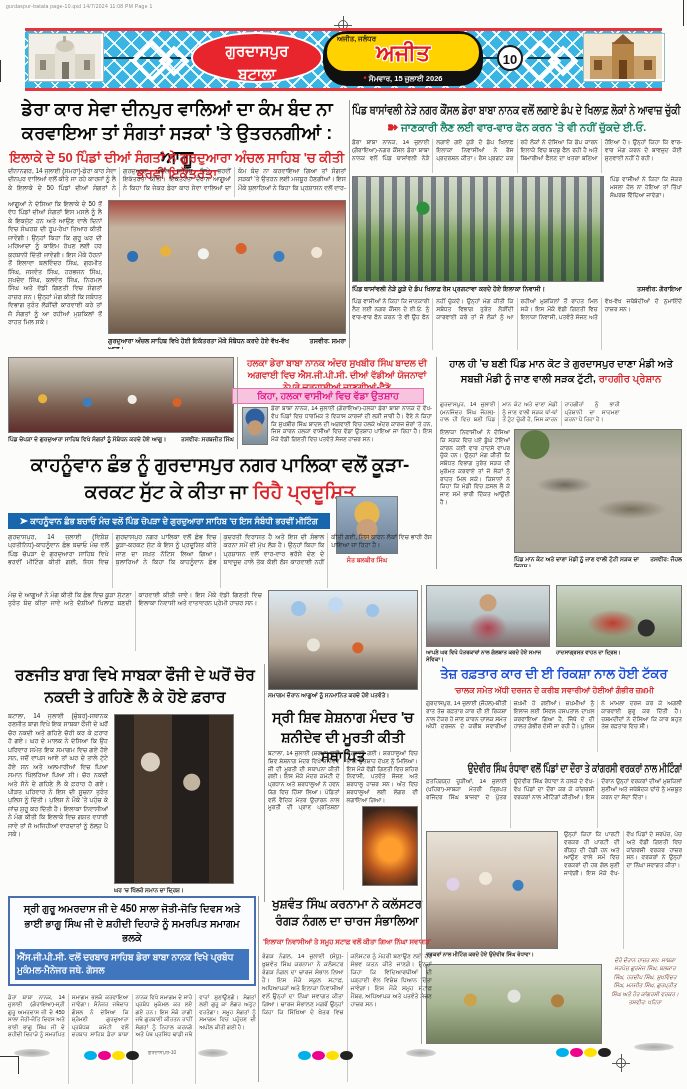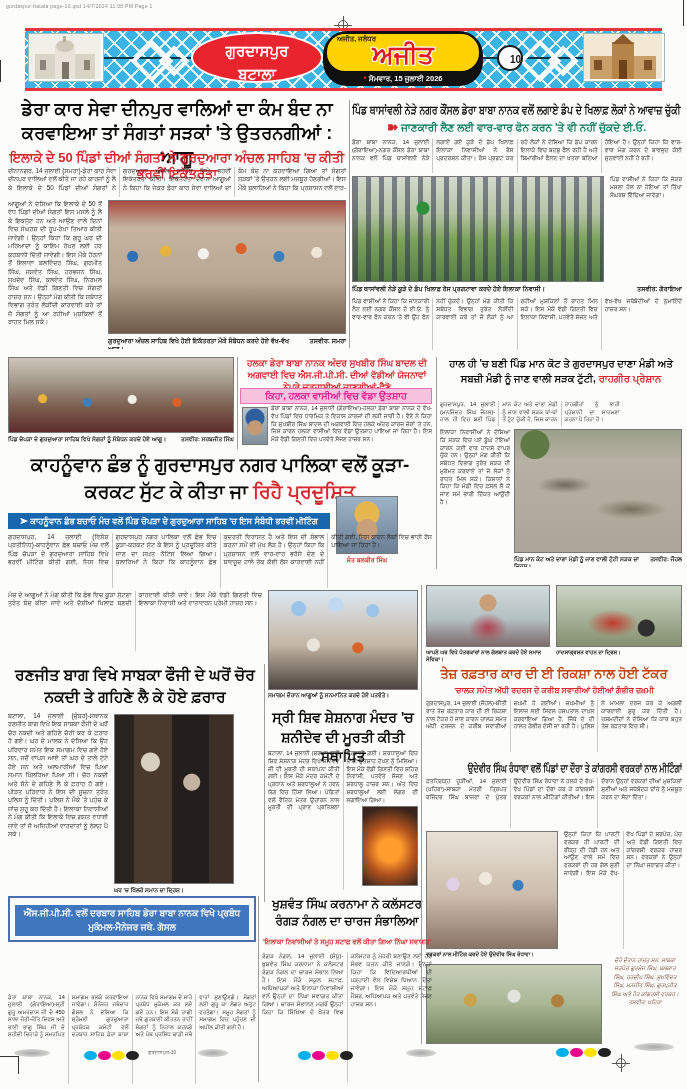--- a/index.html
+++ b/index.html
@@ -26,26 +26,26 @@
           repeating-linear-gradient(-45deg,rgba(255,255,255,0) 0 10px,rgba(255,255,255,.85) 10px 12px)}
   .mast-line{position:absolute;left:66px;right:66px;top:26px;height:2px;background:#0b3a4e}
   .m-panel{position:absolute;top:2px;width:74px;height:47px;background:#fff;border:1px solid #9bb}
   .diamond{position:absolute;width:22px;height:22px;border:4px solid #fff;transform:rotate(45deg);top:15px}
   .m-oval{position:absolute;left:166px;top:1px;width:132px;height:51px;background:#e8252c;
           border:2px solid #fff;border-radius:50%;color:#fff;font-weight:bold;font-size:15px;
           text-align:center;line-height:1.5;padding-top:6px;box-sizing:border-box}
   .m-pill{position:absolute;left:298px;top:0;width:160px;height:55px;background:#101010;border-radius:24px}
   .m-yellow{position:absolute;left:4px;right:4px;top:3px;bottom:15px;background:#ffd200;border-radius:18px}
   .m-ed{position:absolute;left:10px;top:1px;font-size:7px;font-weight:bold;color:#111}
-  .m-title{position:absolute;left:0;right:0;top:6px;text-align:center;font-size:25px;font-weight:bold;color:#e01b23;
+  .m-title{position:absolute;left:0;right:0;top:6px;text-align:center;font-size:22px;font-weight:bold;color:#e01b23;
            text-shadow:1px 1px 0 #fff,-1px -1px 0 #fff,1px -1px 0 #fff,-1px 1px 0 #fff}
   .m-date{position:absolute;left:0;right:0;bottom:2px;text-align:center;color:#fff;font-size:7.5px;font-weight:bold}
   .m-date b{color:#e8252c;font-size:9px;margin-right:2px}
   .m-circle{position:absolute;left:472px;top:14px;width:26px;height:26px;background:#fff;border:2px solid #1a1a1a;
-            border-radius:50%;text-align:right;line-height:26px;font-size:10px;font-weight:bold;box-sizing:border-box}
+            border-radius:50%;text-align:center;line-height:26px;font-size:13px;font-weight:bold;box-sizing:border-box}
   
   .hl{font-weight:bold;text-align:center;color:#0a0a0a}
   .red{color:#d8262c}
   .teal{color:#0d7d62}
   .sub-red{font-weight:bold;text-align:center;color:#d8262c}
   .bodytxt{font-size:6.3px;line-height:1.34;text-align:justify;color:#1c1c1c;
            column-gap:7px;column-rule:1px solid #c8c8c4;overflow:hidden}
   .cols2{column-count:2}.cols3{column-count:3}.cols4{column-count:4}
   .cap{font-size:6.4px;font-weight:bold;color:#101010;display:flex;justify-content:space-between;overflow:hidden}
   .cap .cr{white-space:nowrap;margin-left:4px}
@@ -117,21 +117,21 @@
      linear-gradient(180deg,#e8e2d6 0%,#ccbcac 55%,#8a7466 100%)}
   .ph-outdoor2{background:
      radial-gradient(circle at 25% 45%,#c9a44a 6px,rgba(0,0,0,0) 7px),
      radial-gradient(circle at 50% 40%,#e4e4de 6px,rgba(0,0,0,0) 7px),
      radial-gradient(circle at 75% 46%,#b08040 6px,rgba(0,0,0,0) 7px),
      linear-gradient(180deg,#c8cfba 0%,#a9b694 50%,#727f5d 100%)}
   
   .kbox{border:2px solid #4a6fae;background:#fbfcff;box-sizing:border-box;padding:4px 5px}
   .kbox .khl{font-size:10px;font-weight:bold;text-align:center;line-height:1.45;color:#0a0a0a}
   .kbox .kblue{margin-top:3px;background:#3f76bd;color:#fff;font-size:9px;font-weight:bold;
-               text-align:center;line-height:1.5;padding:2px}
+               line-height:1.5;padding:2px}
 </style>
 </head>
 <body>
 
 <div class="abs slug" style="left:6px;top:3px">gurdaspur-batala page-10.qxd  14/7/2024  11:08 PM  Page 1</div>
 <div class="abs reg" style="left:334px;top:16px">
     <i></i>
   </div>
 <div class="abs tick" style="left:683px;top:0;width:1px;height:26px"></div>
 <div class="abs tick" style="left:0;top:60px;width:1px;height:22px"></div>
@@ -212,21 +212,21 @@
 </div>
 <div class="abs bodytxt cols4" style="left:352px;top:298px;width:330px;height:52px;font-size:5.9px">ਪਿੰਡ ਵਾਸੀਆਂ ਨੇ ਕਿਹਾ ਕਿ ਜਾਣਕਾਰੀ ਲੈਣ ਲਈ ਨਗਰ ਕੌਂਸਲ ਦੇ ਈ.ਓ. ਨੂੰ ਵਾਰ-ਵਾਰ ਫੋਨ ਕਰਨ 'ਤੇ ਵੀ ਉਹ ਫੋਨ ਨਹੀਂ ਚੁੱਕਦੇ। ਉਨ੍ਹਾਂ ਮੰਗ ਕੀਤੀ ਕਿ ਸਬੰਧਤ ਵਿਭਾਗ ਤੁਰੰਤ ਲੋੜੀਂਦੀ ਕਾਰਵਾਈ ਕਰੇ ਤਾਂ ਜੋ ਲੋਕਾਂ ਨੂੰ ਆ ਰਹੀਆਂ ਮੁਸ਼ਕਿਲਾਂ ਤੋਂ ਰਾਹਤ ਮਿਲ ਸਕੇ। ਇਸ ਮੌਕੇ ਵੱਡੀ ਗਿਣਤੀ ਵਿਚ ਇਲਾਕਾ ਨਿਵਾਸੀ, ਪਤਵੰਤੇ ਸੱਜਣ ਅਤੇ ਵੱਖ-ਵੱਖ ਜਥੇਬੰਦੀਆਂ ਦੇ ਨੁਮਾਇੰਦੇ ਹਾਜ਼ਰ ਸਨ।</div>
 
 <div class="abs photo ph-crowd" style="left:8px;top:357px;width:226px;height:76px"></div>
 <div class="abs cap" style="left:8px;top:436px;width:226px;height:12px;font-size:5.9px">
   <span>ਪਿੰਡ ਚੋਪੜਾ ਦੇ ਗੁਰਦੁਆਰਾ ਸਾਹਿਬ ਵਿਖੇ ਸੰਗਤਾਂ ਨੂੰ ਸੰਬੋਧਨ ਕਰਦੇ ਹੋਏ ਆਗੂ।</span>
   <span class="cr">ਤਸਵੀਰ: ਸਰਬਜੀਤ ਸਿੰਘ</span>
 </div>
 
 <div class="abs sub-red" style="left:242px;top:357px;width:190px;font-size:9px;line-height:1.35">ਹਲਕਾ ਡੇਰਾ ਬਾਬਾ ਨਾਨਕ ਅੰਦਰ ਸੁਖਬੀਰ ਸਿੰਘ ਬਾਦਲ ਦੀ ਅਗਵਾਈ ਵਿਚ ਐਸ.ਜੀ.ਪੀ.ਸੀ. ਦੀਆਂ ਵੱਡੀਆਂ ਯੋਜਨਾਵਾਂ ਨੇਪਰੇ ਚੜ੍ਹਾਈਆਂ ਜਾਣਗੀਆਂ-ਵੈਣੋ</div>
-<div class="abs band-pink" style="left:240px;top:388px;width:190px;height:14px">ਕਿਹਾ, ਹਲਕਾ ਵਾਸੀਆਂ ਵਿਚ ਵੱਡਾ ਉਤਸ਼ਾਹ</div>
+<div class="abs band-pink" style="left:232px;top:388px;width:190px;height:14px">ਕਿਹਾ, ਹਲਕਾ ਵਾਸੀਆਂ ਵਿਚ ਵੱਡਾ ਉਤਸ਼ਾਹ</div>
 <div class="abs" style="left:242px;top:405px;width:190px;height:44px;overflow:hidden">
   <div class="photo ph-portrait-b" style="float:left;width:26px;height:38px;margin:2px 3px 0 0"></div>
   <div class="bodytxt" style="font-size:5.8px">ਡੇਰਾ ਬਾਬਾ ਨਾਨਕ, 14 ਜੁਲਾਈ (ਗੋਰਾਇਆ)-ਹਲਕਾ ਡੇਰਾ ਬਾਬਾ ਨਾਨਕ ਦੇ ਵੱਖ-ਵੱਖ ਪਿੰਡਾਂ ਵਿਚ ਧਾਰਮਿਕ ਤੇ ਵਿਕਾਸ ਕਾਰਜਾਂ ਦੀ ਲੜੀ ਜਾਰੀ ਹੈ। ਵੈਣੋ ਨੇ ਕਿਹਾ ਕਿ ਸੁਖਬੀਰ ਸਿੰਘ ਬਾਦਲ ਦੀ ਅਗਵਾਈ ਵਿਚ ਹਲਕੇ ਅੰਦਰ ਕਾਰਜ ਜ਼ੋਰਾਂ 'ਤੇ ਹਨ, ਜਿਸ ਕਾਰਨ ਹਲਕਾ ਵਾਸੀਆਂ ਵਿਚ ਵੱਡਾ ਉਤਸ਼ਾਹ ਪਾਇਆ ਜਾ ਰਿਹਾ ਹੈ। ਇਸ ਮੌਕੇ ਵੱਡੀ ਗਿਣਤੀ ਵਿਚ ਪਤਵੰਤੇ ਸੱਜਣ ਹਾਜ਼ਰ ਸਨ।</div>
 </div>
 
 <div class="abs hl" style="left:440px;top:357px;width:242px;font-size:10px;line-height:1.45">
   <span>ਹਾਲ ਹੀ 'ਚ ਬਣੀ ਪਿੰਡ ਮਾਨ ਕੋਟ ਤੇ ਗੁਰਦਾਸਪੁਰ ਦਾਣਾ ਮੰਡੀ ਅਤੇ ਸਬਜ਼ੀ ਮੰਡੀ ਨੂੰ ਜਾਣ ਵਾਲੀ ਸੜਕ ਟੁੱਟੀ,</span>
   <span class="red">ਰਾਹਗੀਰ ਪ੍ਰੇਸ਼ਾਨ</span>
 </div>
 <div class="abs bodytxt cols4" style="left:440px;top:401px;width:242px;height:25px;font-size:5.7px">ਗੁਰਦਾਸਪੁਰ, 14 ਜੁਲਾਈ (ਮਨਜਿੰਦਰ ਸਿੰਘ ਜੌਹਲ)-ਹਾਲ ਹੀ ਵਿਚ ਬਣੀ ਪਿੰਡ ਮਾਨ ਕੋਟ ਅਤੇ ਦਾਣਾ ਮੰਡੀ ਨੂੰ ਜਾਣ ਵਾਲੀ ਸੜਕ ਥਾਂ-ਥਾਂ ਤੋਂ ਟੁੱਟ ਚੁੱਕੀ ਹੈ, ਜਿਸ ਕਾਰਨ ਰਾਹਗੀਰਾਂ ਨੂੰ ਭਾਰੀ ਪ੍ਰੇਸ਼ਾਨੀ ਦਾ ਸਾਹਮਣਾ ਕਰਨਾ ਪੈ ਰਿਹਾ ਹੈ।</div>
@@ -265,37 +265,38 @@
 
 <div class="abs photo ph-woman" style="left:426px;top:585px;width:124px;height:62px"></div>
 <div class="abs cap" style="left:426px;top:649px;width:124px;height:14px;font-size:5.4px">
   <span>ਆਪਣੇ ਘਰ ਵਿਖੇ ਪੱਤਰਕਾਰਾਂ ਨਾਲ ਗੱਲਬਾਤ ਕਰਦੇ ਹੋਏ ਸਮਾਜ ਸੇਵਿਕਾ।</span>
 </div>
 <div class="abs photo ph-tractor" style="left:556px;top:585px;width:126px;height:62px"></div>
 <div class="abs cap" style="left:556px;top:649px;width:126px;height:14px;font-size:5.4px">
   <span>ਹਾਦਸਾਗ੍ਰਸਤ ਵਾਹਨ ਦਾ ਦ੍ਰਿਸ਼।</span>
 </div>
 
-<div class="abs hl teal" style="left:426px;top:666px;width:256px;font-size:13px;color:#c2410c">ਤੇਜ਼ ਰਫ਼ਤਾਰ ਕਾਰ ਦੀ ਈ ਰਿਕਸ਼ਾ ਨਾਲ ਹੋਈ ਟੱਕਰ</div>
-<div class="abs sub-red" style="left:426px;top:686px;width:256px;font-size:8px">'ਚਾਲਕ ਸਮੇਤ ਅੱਧੀ ਰਦਰਸ ਦੇ ਕਰੀਬ ਸਵਾਰੀਆਂ ਹੋਈਆਂ ਗੰਭੀਰ ਜ਼ਖ਼ਮੀ</div>
+<div class="abs hl teal" style="left:426px;top:666px;width:256px;font-size:13px;color:#1d4ed8">ਤੇਜ਼ ਰਫ਼ਤਾਰ ਕਾਰ ਦੀ ਈ ਰਿਕਸ਼ਾ ਨਾਲ ਹੋਈ ਟੱਕਰ</div>
+<div class="abs sub-red" style="left:426px;top:686px;width:256px;font-size:8px">'ਚਾਲਕ ਸਮੇਤ ਅੱਧੀ ਦਰਜਨ ਦੇ ਕਰੀਬ ਸਵਾਰੀਆਂ ਹੋਈਆਂ ਗੰਭੀਰ ਜ਼ਖ਼ਮੀ</div>
 <div class="abs bodytxt cols3" style="left:426px;top:700px;width:256px;height:52px;font-size:5.8px">ਗੁਰਦਾਸਪੁਰ, 14 ਜੁਲਾਈ (ਜੌਹਲ)-ਬੀਤੀ ਰਾਤ ਤੇਜ਼ ਰਫ਼ਤਾਰ ਕਾਰ ਦੀ ਈ ਰਿਕਸ਼ਾ ਨਾਲ ਟੱਕਰ ਹੋ ਜਾਣ ਕਾਰਨ ਚਾਲਕ ਸਮੇਤ ਅੱਧੀ ਦਰਜਨ ਦੇ ਕਰੀਬ ਸਵਾਰੀਆਂ ਜ਼ਖ਼ਮੀ ਹੋ ਗਈਆਂ। ਜ਼ਖ਼ਮੀਆਂ ਨੂੰ ਇਲਾਜ ਲਈ ਸਿਵਲ ਹਸਪਤਾਲ ਦਾਖ਼ਲ ਕਰਵਾਇਆ ਗਿਆ ਹੈ, ਜਿੱਥੇ ਦੋ ਦੀ ਹਾਲਤ ਗੰਭੀਰ ਦੱਸੀ ਜਾ ਰਹੀ ਹੈ। ਪੁਲਿਸ ਨੇ ਮਾਮਲਾ ਦਰਜ ਕਰ ਕੇ ਅਗਲੀ ਕਾਰਵਾਈ ਸ਼ੁਰੂ ਕਰ ਦਿੱਤੀ ਹੈ। ਚਸ਼ਮਦੀਦਾਂ ਨੇ ਦੱਸਿਆ ਕਿ ਕਾਰ ਬਹੁਤ ਤੇਜ਼ ਰਫ਼ਤਾਰ ਵਿਚ ਸੀ।</div>
 
 <div class="abs" style="left:426px;top:758px;width:256px;height:16px;text-align:center;overflow:hidden">
   <span class="nowrapline" style="font-weight:bold;font-size:11px;transform:scaleX(.72);transform-origin:center top">ਉਦੇਵੀਰ ਸਿੰਘ ਰੰਧਾਵਾ ਵਲੋਂ ਪਿੰਡਾਂ ਦਾ ਦੌਰਾ ਤੇ ਕਾਂਗਰਸੀ ਵਰਕਰਾਂ ਨਾਲ ਮੀਟਿੰਗਾਂ</span>
 </div>
 <div class="abs bodytxt cols3" style="left:426px;top:778px;width:256px;height:50px;font-size:5.8px">ਫ਼ਤਹਿਗੜ੍ਹ ਚੂੜੀਆਂ, 14 ਜੁਲਾਈ (ਖਹਿਰਾ)-ਸਾਬਕਾ ਮੰਤਰੀ ਤ੍ਰਿਪਤ ਰਜਿੰਦਰ ਸਿੰਘ ਬਾਜਵਾ ਦੇ ਪੁੱਤਰ ਉਦੇਵੀਰ ਸਿੰਘ ਰੰਧਾਵਾ ਨੇ ਹਲਕੇ ਦੇ ਵੱਖ-ਵੱਖ ਪਿੰਡਾਂ ਦਾ ਦੌਰਾ ਕਰ ਕੇ ਕਾਂਗਰਸੀ ਵਰਕਰਾਂ ਨਾਲ ਮੀਟਿੰਗਾਂ ਕੀਤੀਆਂ। ਇਸ ਦੌਰਾਨ ਉਨ੍ਹਾਂ ਵਰਕਰਾਂ ਦੀਆਂ ਮੁਸ਼ਕਿਲਾਂ ਸੁਣੀਆਂ ਅਤੇ ਜਥੇਬੰਦਕ ਢਾਂਚੇ ਨੂੰ ਮਜ਼ਬੂਤ ਕਰਨ ਦਾ ਸੱਦਾ ਦਿੱਤਾ।</div>
 <div class="abs photo ph-meeting" style="left:426px;top:831px;width:132px;height:118px"></div>
 <div class="abs bodytxt cols2" style="left:564px;top:831px;width:118px;height:118px;font-size:5.8px">ਉਨ੍ਹਾਂ ਕਿਹਾ ਕਿ ਪਾਰਟੀ ਵਰਕਰ ਹੀ ਪਾਰਟੀ ਦੀ ਰੀੜ੍ਹ ਦੀ ਹੱਡੀ ਹਨ ਅਤੇ ਆਉਣ ਵਾਲੇ ਸਮੇਂ ਵਿਚ ਵਰਕਰਾਂ ਦੀ ਹਰ ਗੱਲ ਸੁਣੀ ਜਾਵੇਗੀ। ਇਸ ਮੌਕੇ ਵੱਖ-ਵੱਖ ਪਿੰਡਾਂ ਦੇ ਸਰਪੰਚ, ਪੰਚ ਅਤੇ ਵੱਡੀ ਗਿਣਤੀ ਵਿਚ ਕਾਂਗਰਸੀ ਵਰਕਰ ਹਾਜ਼ਰ ਸਨ। ਵਰਕਰਾਂ ਨੇ ਉਨ੍ਹਾਂ ਦਾ ਨਿੱਘਾ ਸਵਾਗਤ ਕੀਤਾ।</div>
 <div class="abs cap" style="left:426px;top:951px;width:132px;height:10px;font-size:5.4px">
   <span>ਵਰਕਰਾਂ ਨਾਲ ਮੀਟਿੰਗ ਕਰਦੇ ਹੋਏ ਉਦੇਵੀਰ ਸਿੰਘ ਰੰਧਾਵਾ।</span>
 </div>
 <div class="abs photo ph-outdoor2" style="left:426px;top:964px;width:176px;height:80px"></div>
 <div class="abs namesblk" style="left:608px;top:956px;width:74px;height:86px">ਦੌਰੇ ਦੌਰਾਨ ਹਾਜ਼ਰ ਸਨ: ਸਾਬਕਾ ਸਰਪੰਚ ਗੁਰਮੇਜ ਸਿੰਘ, ਬਲਕਾਰ ਸਿੰਘ, ਹਰਦੀਪ ਸਿੰਘ, ਸੁਖਵਿੰਦਰ ਸਿੰਘ, ਮਨਜੀਤ ਸਿੰਘ, ਗੁਰਪ੍ਰੀਤ ਸਿੰਘ ਅਤੇ ਹੋਰ ਕਾਂਗਰਸੀ ਵਰਕਰ। ਤਸਵੀਰ: ਖਹਿਰਾ</div>
 
 <div class="abs kbox" style="left:8px;top:896px;width:248px">
+  <div class="khl">ਸ੍ਰੀ ਗੁਰੂ ਅਮਰਦਾਸ ਜੀ ਦੇ 450 ਸਾਲਾ ਜੋਤੀ-ਜੋਤਿ ਦਿਵਸ ਅਤੇ ਭਾਈ ਭਾਗੂ ਸਿੰਘ ਜੀ ਦੇ ਸ਼ਹੀਦੀ ਦਿਹਾੜੇ ਨੂੰ ਸਮਰਪਿਤ ਸਮਾਗਮ ਭਲਕੇ</div>
   <div class="kblue">ਐੱਸ.ਜੀ.ਪੀ.ਸੀ. ਵਲੋਂ ਦਰਬਾਰ ਸਾਹਿਬ ਡੇਰਾ ਬਾਬਾ ਨਾਨਕ ਵਿਖੇ ਪ੍ਰਬੰਧ ਮੁਕੰਮਲ-ਮੈਨੇਜਰ ਜਥੇ. ਗੋਸਲ</div>
 </div>
 <div class="abs bodytxt cols4" style="left:8px;top:994px;width:248px;height:90px;font-size:5.6px">ਡੇਰਾ ਬਾਬਾ ਨਾਨਕ, 14 ਜੁਲਾਈ (ਗੋਰਾਇਆ)-ਸ੍ਰੀ ਗੁਰੂ ਅਮਰਦਾਸ ਜੀ ਦੇ 450 ਸਾਲਾ ਜੋਤੀ-ਜੋਤਿ ਦਿਵਸ ਅਤੇ ਭਾਈ ਭਾਗੂ ਸਿੰਘ ਜੀ ਦੇ ਸ਼ਹੀਦੀ ਦਿਹਾੜੇ ਨੂੰ ਸਮਰਪਿਤ ਸਮਾਗਮ ਭਲਕੇ ਕਰਵਾਇਆ ਜਾਵੇਗਾ। ਮੈਨੇਜਰ ਜਥੇਦਾਰ ਗੋਸਲ ਨੇ ਦੱਸਿਆ ਕਿ ਸ਼੍ਰੋਮਣੀ ਗੁਰਦੁਆਰਾ ਪ੍ਰਬੰਧਕ ਕਮੇਟੀ ਵਲੋਂ ਦਰਬਾਰ ਸਾਹਿਬ ਡੇਰਾ ਬਾਬਾ ਨਾਨਕ ਵਿਖੇ ਸਮਾਗਮ ਦੇ ਸਾਰੇ ਪ੍ਰਬੰਧ ਮੁਕੰਮਲ ਕਰ ਲਏ ਗਏ ਹਨ। ਇਸ ਮੌਕੇ ਰਾਗੀ ਜਥੇ ਗੁਰਬਾਣੀ ਕੀਰਤਨ ਰਾਹੀਂ ਸੰਗਤਾਂ ਨੂੰ ਨਿਹਾਲ ਕਰਨਗੇ ਅਤੇ ਪੰਥ ਪ੍ਰਸਿੱਧ ਢਾਡੀ ਜਥੇ ਵਾਰਾਂ ਸੁਣਾਉਣਗੇ। ਸੰਗਤਾਂ ਲਈ ਗੁਰੂ ਕਾ ਲੰਗਰ ਅਤੁੱਟ ਵਰਤੇਗਾ। ਸਮੂਹ ਸੰਗਤਾਂ ਨੂੰ ਸਮਾਗਮ ਵਿਚ ਪਹੁੰਚਣ ਦੀ ਅਪੀਲ ਕੀਤੀ ਗਈ ਹੈ।</div>
 
 <div class="abs hl" style="left:262px;top:896px;width:170px;font-size:12px;line-height:1.4">ਖੁਸ਼ਵੰਤ ਸਿੰਘ ਕਰਨਾਮਾ ਨੇ ਕਲੱਸਟਰ ਰੰਗੜ ਨੰਗਲ ਦਾ ਚਾਰਜ ਸੰਭਾਲਿਆ</div>
 <div class="abs sub-red" style="left:262px;top:938px;width:170px;font-size:6.8px">'ਇਲਾਕਾ ਨਿਵਾਸੀਆਂ ਤੇ ਸਮੂਹ ਸਟਾਫ਼ ਵਲੋਂ ਕੀਤਾ ਗਿਆ ਨਿੱਘਾ ਸਵਾਗਤ'</div>
 <div class="abs bodytxt cols2" style="left:262px;top:952px;width:170px;height:130px;font-size:6px">ਰੰਗੜ ਨੰਗਲ, 14 ਜੁਲਾਈ (ਸੰਧੂ)-ਖੁਸ਼ਵੰਤ ਸਿੰਘ ਕਰਨਾਮਾ ਨੇ ਕਲੱਸਟਰ ਰੰਗੜ ਨੰਗਲ ਦਾ ਚਾਰਜ ਸੰਭਾਲ ਲਿਆ ਹੈ। ਇਸ ਮੌਕੇ ਸਕੂਲ ਸਟਾਫ਼, ਅਧਿਆਪਕਾਂ ਅਤੇ ਇਲਾਕਾ ਨਿਵਾਸੀਆਂ ਵਲੋਂ ਉਨ੍ਹਾਂ ਦਾ ਨਿੱਘਾ ਸਵਾਗਤ ਕੀਤਾ ਗਿਆ। ਚਾਰਜ ਸੰਭਾਲਣ ਮਗਰੋਂ ਉਨ੍ਹਾਂ ਕਿਹਾ ਕਿ ਸਿੱਖਿਆ ਦੇ ਖੇਤਰ ਵਿਚ ਕਲੱਸਟਰ ਨੂੰ ਮੋਹਰੀ ਬਣਾਉਣ ਲਈ ਹਰ ਸੰਭਵ ਯਤਨ ਕੀਤੇ ਜਾਣਗੇ। ਉਨ੍ਹਾਂ ਕਿਹਾ ਕਿ ਵਿਦਿਆਰਥੀਆਂ ਦੀ ਪੜ੍ਹਾਈ ਵੱਲ ਵਿਸ਼ੇਸ਼ ਧਿਆਨ ਦਿੱਤਾ ਜਾਵੇਗਾ। ਇਸ ਮੌਕੇ ਸਮੂਹ ਸਟਾਫ਼ ਮੈਂਬਰ, ਅਧਿਆਪਕ ਅਤੇ ਪਤਵੰਤੇ ਸੱਜਣ ਹਾਜ਼ਰ ਸਨ।</div>
 
 <div class="abs vr" style="left:349px;top:100px;height:248px"></div>
 <div class="abs vr" style="left:237px;top:357px;height:92px"></div>

